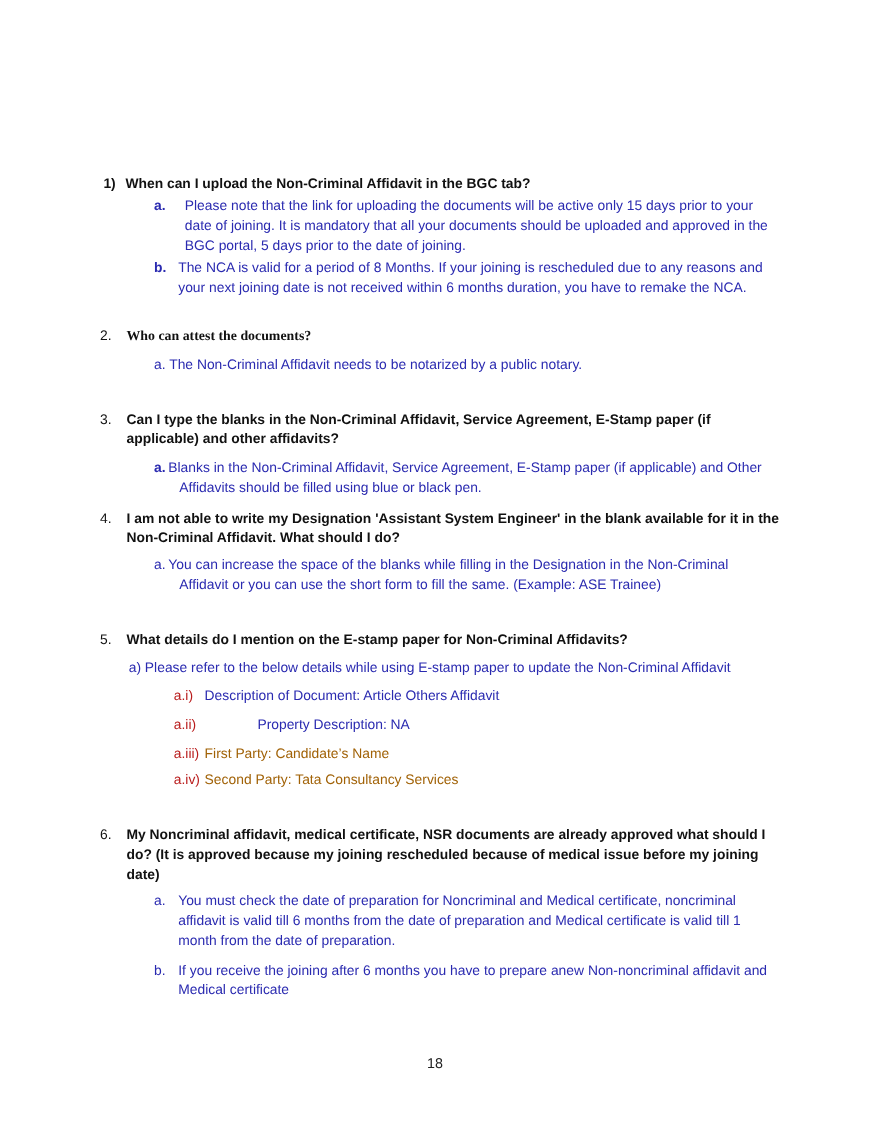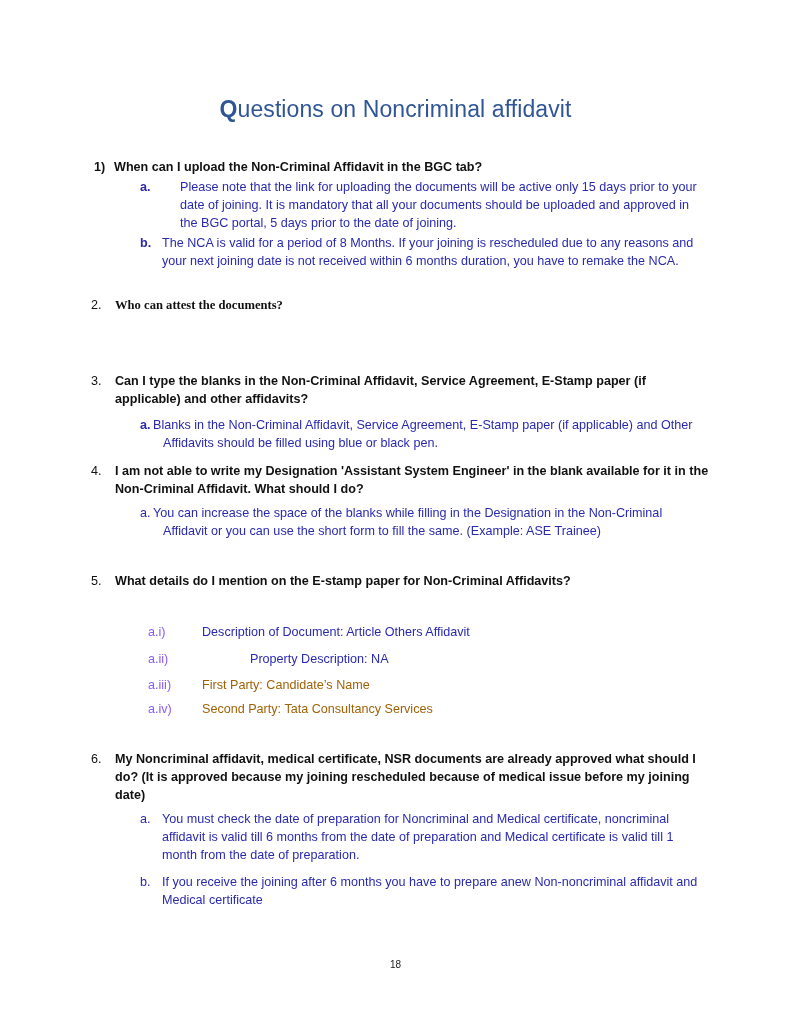--- a/index.html
+++ b/index.html
@@ -10,48 +10,51 @@
            font-size: 23px; color: #2f5597; letter-spacing: 0.1px; }
   .title .cap { font-weight: bold; }
   .q { position: absolute; font-size: 12.6px; font-weight: bold; color: #111; line-height: 18px; }
   .q .num { position: absolute; font-weight: normal; }
   .q .num.bold { font-weight: bold; }
   .ans { position: absolute; font-size: 12.6px; color: #2a2ab0; line-height: 18px; }
   .ans .lbl { position: absolute; }
   .ans .lbl.bold { font-weight: bold; }
   .green { color: #a16207; }
   .pagenum { position: absolute; left: 0; width: 791px; top: 959px; text-align: center;
-             font-size: 10px; color: #222; }
+             font-size: 13px; color: #222; }
   .sub { position: absolute; font-size: 12.6px; line-height: 18px; }
-  .sub .lbl { position: absolute; left: 8px; color: #8b5cf6; }
-  .sub .txt { position: absolute; left: 62px; white-space: nowrap; }
+  .sub .lbl { position: absolute; left: 18px; color: #b91c1c; }
+  .sub .txt { position: absolute; left: 46px; white-space: nowrap; }
 </style>
 </head>
 <body>
 
 <div class="page">
 
-  <div class="title"><span class="cap">Q</span><span>uestions on Noncriminal affidavit</span></div>
 
   <div class="q" style="left:94px; top:158px; width:620px;">
     <span class="num bold" style="left:0;">1)</span>
     <span style="margin-left:20px; display:block;">When can I upload the Non-Criminal Affidavit in the BGC tab?</span>
   </div>
   <div class="ans" style="left:140px; top:178px; width:560px;">
     <span class="lbl bold" style="left:0;">a.</span>
-    <div style="margin-left:40px;">Please note that the link for uploading the documents will be active only 15 days prior to your date of joining. It is mandatory that all your documents should be uploaded and approved in the BGC portal,  5 days prior to the date of joining.</div>
+    <div style="margin-left:28px;">Please note that the link for uploading the documents will be active only 15 days prior to your date of joining. It is mandatory that all your documents should be uploaded and approved in the BGC portal,  5 days prior to the date of joining.</div>
   </div>
   <div class="ans" style="left:140px; top:234px; width:564px;">
     <span class="lbl bold" style="left:0;">b.</span>
     <div style="margin-left:22px;">The NCA is valid for a period of 8 Months. If your joining is rescheduled due to any reasons and your next joining date is not received within 6 months duration, you have to remake the NCA.</div>
   </div>
 
   <div class="q" style="left:91px; top:296px; width:620px;">
     <span class="num" style="left:0;">2.</span>
     <span style="margin-left:24px; display:block;font-family:Liberation Serif, serif;">Who can attest the documents?</span>
+  </div>
+  <div class="ans" style="left:140px; top:322px; width:560px;">
+    <span>a.</span>
+    <span>The Non-Criminal Affidavit needs to be notarized by a public notary.</span>
   </div>
 
   <div class="q" style="left:91px; top:372px; width:620px;">
     <span class="num" style="left:0;">3.</span>
     <span style="margin-left:24px; display:block;">Can I type the blanks in the Non-Criminal Affidavit, Service Agreement, E-Stamp paper (if applicable) and other affidavits?</span>
   </div>
   <div class="ans" style="left:140px; top:416px; width:560px;">
     <span class="lbl bold" style="left:0;">a.</span>
     <div style="margin-left:13px; text-indent:0; padding-left:10px; text-indent:-10px;">Blanks in the Non-Criminal Affidavit, Service Agreement, E-Stamp paper (if applicable) and Other Affidavits should be filled using blue or black pen.</div>
   </div>
@@ -61,20 +64,24 @@
     <span style="margin-left:24px; display:block;">I am not able to write my Designation 'Assistant System Engineer' in the blank available for it in the Non-Criminal Affidavit. What should I do?</span>
   </div>
   <div class="ans" style="left:140px; top:504px; width:560px;">
     <span class="lbl" style="left:0;">a.</span>
     <div style="margin-left:13px; padding-left:10px; text-indent:-10px;">You can increase the space of the blanks while filling in the Designation in the Non-Criminal Affidavit or you can use the  short form to fill the same. (Example: ASE Trainee)</div>
   </div>
 
   <div class="q" style="left:91px; top:572px; width:620px;">
     <span class="num" style="left:0;">5.</span>
     <span style="margin-left:24px; display:block;">What details do I mention on the E-stamp paper for Non-Criminal Affidavits?</span>
+  </div>
+  <div class="ans" style="left:117px; top:598px; width:600px; white-space:nowrap;">
+    <span>a)</span>
+    <span>Please refer to the below details while using E-stamp paper to update the Non-Criminal Affidavit</span>
   </div>
 
   <div class="sub" style="left:140px; top:623px; width:520px;">
     <span class="lbl">a.i)</span>
     <span class="txt" style="color:#2a2ab0;">Description of Document: Article Others Affidavit</span>
   </div>
   <div class="sub" style="left:140px; top:650px; width:520px;">
     <span class="lbl">a.ii)</span>
     <span class="txt" style="color:#2a2ab0;margin-left:48px;">Property Description: NA</span>
   </div>

